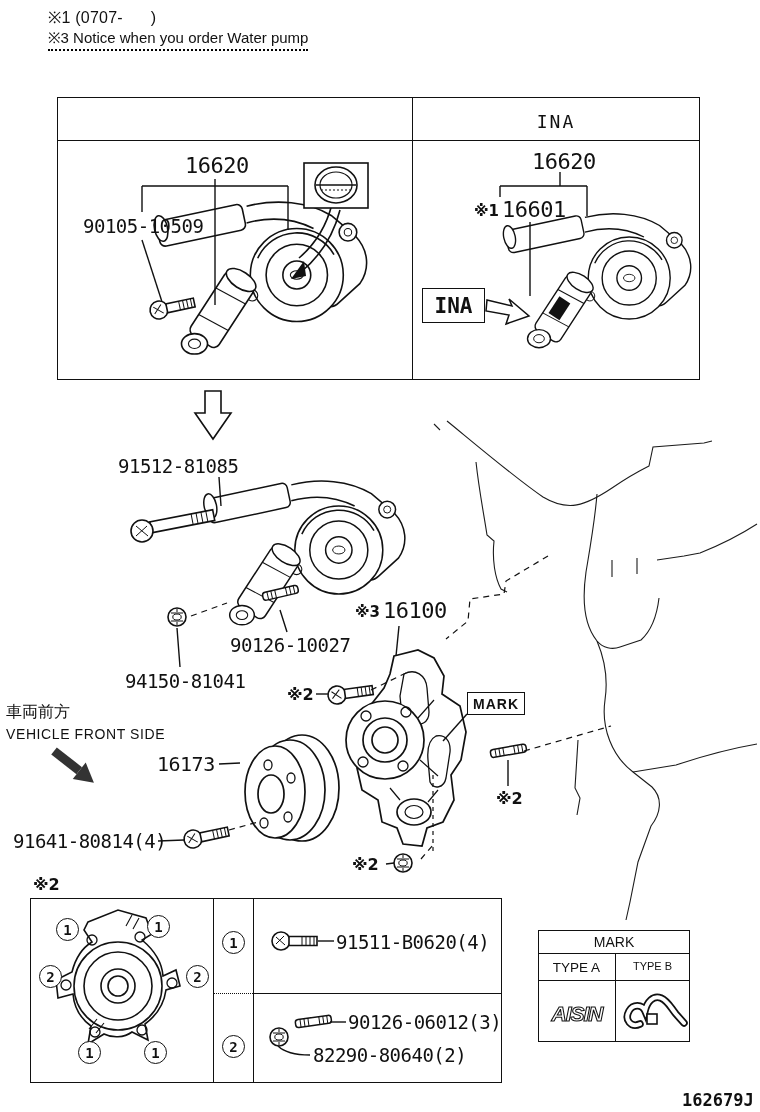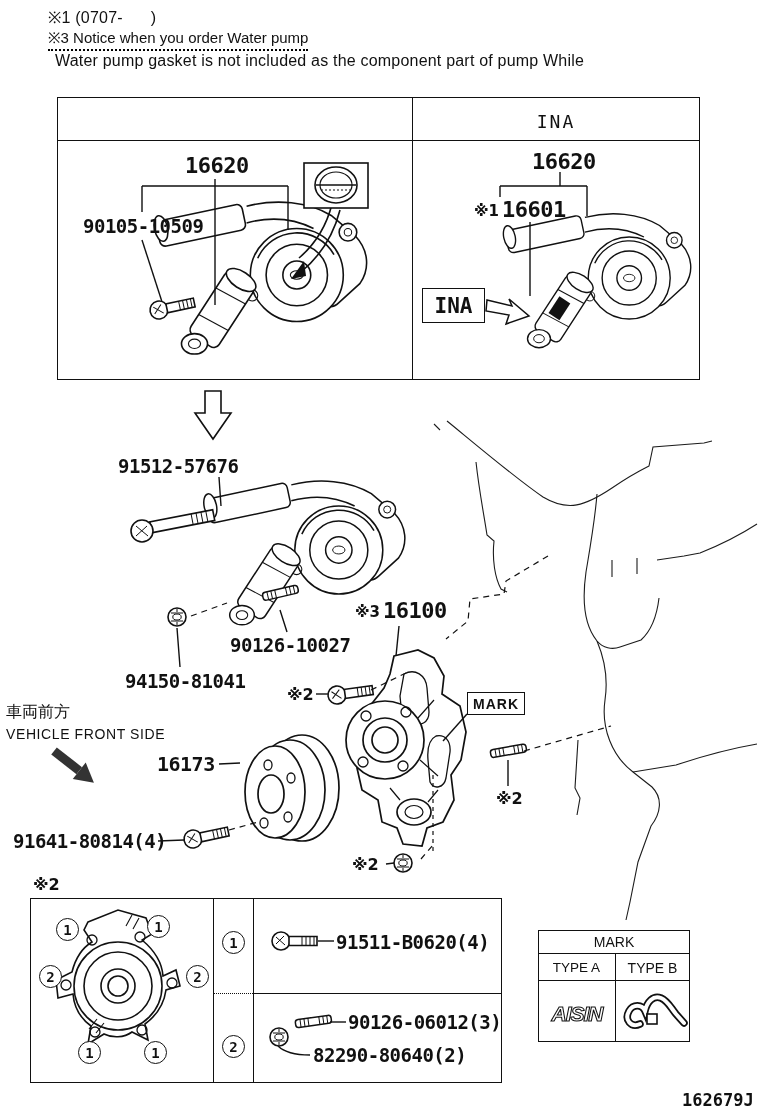--- a/index.html
+++ b/index.html
@@ -2,21 +2,21 @@
 <html><head>
 <meta charset="utf-8">
 <style>
   *{margin:0;padding:0;box-sizing:border-box}
   html,body{background:#fff}
   .canvas{position:relative;width:760px;height:1112px;background:#fff;color:#111;
           font-family:"Liberation Sans",sans-serif;overflow:hidden}
   .abs{position:absolute;white-space:pre}
   .note{font-size:16px;letter-spacing:.2px}
   .note-head{font-size:15px;display:inline-block;border-bottom:2px dotted #000;padding-bottom:2px}
-  .pn{font-family:"DejaVu Sans Mono",monospace;font-weight:bold;font-size:19px;letter-spacing:-.5px}
+  .pn{font-family:"DejaVu Sans Mono",monospace;font-weight:normal;font-size:19px;letter-spacing:-.5px}
   .pn-big{font-size:22px}
   .pn-mid{font-size:20px}
   .ref{font-family:"DejaVu Sans",sans-serif;font-weight:bold;font-size:15px}
   .ref-lone{font-size:16px}
   .combo{display:inline-flex;align-items:flex-end;gap:3px}
   .combo .ref{padding-bottom:2px}
   .hdr{font-family:"DejaVu Sans Mono",monospace;font-size:18px;letter-spacing:2px;text-align:center}
   .jp{font-size:16px;font-family:"DejaVu Sans",sans-serif}
   .en-front{font-size:14px;letter-spacing:.6px}
   .frame{position:absolute;border:1.7px solid #111;background:transparent}
@@ -226,40 +226,39 @@
     </g>
     <g>
       <path d="M640,1024 C631,1028 624,1020 629,1011 C633,1004 642,1004 645,1011 C647,1002 653,995 661,998 C668,1001 671,1008 676,1014 L684,1023" fill="none" stroke="#111" stroke-width="7.5" stroke-linecap="round"></path>
       <path d="M640,1024 C631,1028 624,1020 629,1011 C633,1004 642,1004 645,1011 C647,1002 653,995 661,998 C668,1001 671,1008 676,1014 L684,1023" fill="none" stroke="#fff" stroke-width="4" stroke-linecap="round"></path>
       <rect x="647" y="1014" width="10" height="10" fill="#fff" stroke="#111" stroke-width="1.6"></rect>
     </g>
   </svg>
 
   <div class="abs note" style="left:48px;top:6px">※1 (0707-      )</div>
   <div class="abs" style="left:48px;top:27px"><span class="note-head">※3 Notice when you order Water pump</span></div>
-  <div class="abs note" style="left:55px;top:52px">Water pump gasket is not included as the component part of pump While</div>
 
   <div class="frame" style="left:57px;top:97px;width:643px;height:283px"></div>
   <div class="hline" style="left:57px;top:140px;width:643px"></div>
   <div class="vline" style="left:412px;top:97px;height:283px"></div>
   <div class="abs hdr cellhdr" style="left:412px;top:111px;width:288px">INA</div>
 
   <div class="abs pn pn-big" style="left:185px;top:153px">16620</div>
   <div class="abs pn" style="left:83px;top:215px">90105-10509</div>
 
   <div class="abs pn pn-big" style="left:532px;top:149px">16620</div>
   <div class="abs combo" style="left:474px;top:197px">
     <span class="ref">※1</span>
     <span class="pn pn-big">16601</span>
   </div>
   <div class="tag" style="left:422px;top:288px;width:63px;height:35px">
     <span class="tag-pn">INA</span>
   </div>
 
-  <div class="abs pn" style="left:118px;top:455px">91512-57676</div>
+  <div class="abs pn" style="left:118px;top:455px">91512-81085</div>
   <div class="abs pn" style="left:230px;top:634px">90126-10027</div>
   <div class="abs pn" style="left:125px;top:670px">94150-81041</div>
   <div class="abs combo" style="left:355px;top:598px">
     <span class="ref">※3</span>
     <span class="pn pn-big">16100</span>
   </div>
   <div class="tag" style="left:467px;top:692px;width:58px;height:23px">
     <span class="tag-sm">MARK</span>
   </div>
   <div class="abs ref ref-lone" style="left:287px;top:685px">※2</div>
@@ -292,17 +291,17 @@
   <div class="abs pn" style="left:336px;top:931px">91511-B0620(4)</div>
   <div class="abs pn" style="left:348px;top:1011px">90126-06012(3)</div>
   <div class="abs pn" style="left:313px;top:1044px">82290-80640(2)</div>
 
   <div class="frame" style="left:538px;top:930px;width:152px;height:112px"></div>
   <div class="hline" style="left:538px;top:953px;width:152px"></div>
   <div class="hline" style="left:538px;top:980px;width:152px"></div>
   <div class="vline" style="left:615px;top:953px;height:89px"></div>
   <div class="abs cellhdr" style="left:538px;top:934px;width:152px;font-size:14px">MARK</div>
   <div class="abs cellhdr" style="left:538px;top:960px;width:77px;font-size:13.5px">TYPE A</div>
-  <div class="abs cellhdr" style="left:615px;top:960px;width:75px;font-size:14px">TYPE B</div>
+  <div class="abs cellhdr" style="left:615px;top:960px;width:75px;font-size:11px">TYPE B</div>
 
   <div class="abs docid" style="left:682px;top:1090px">162679J</div>
 
 </div>
 
 </body></html>

